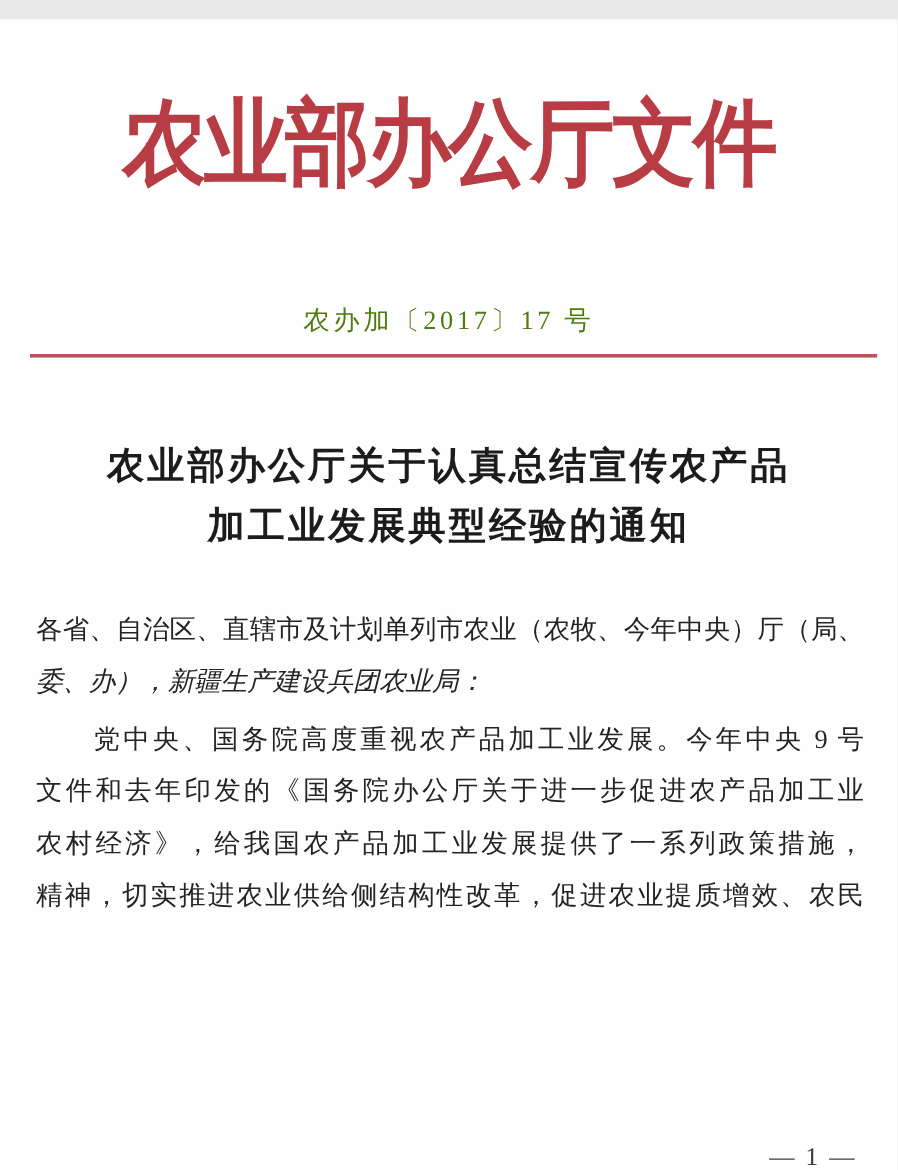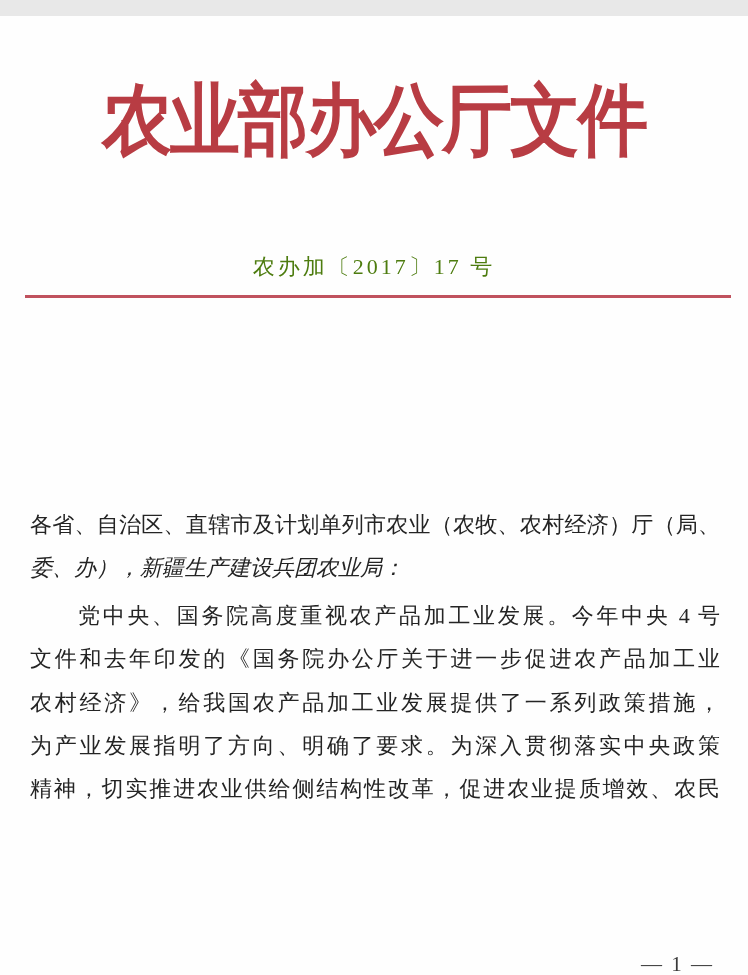--- a/index.html
+++ b/index.html
@@ -113,26 +113,29 @@
 <body>
 
 <div class="page">
 
   <div class="header-title">农业部办公厅文件</div>
 
   <div class="doc-number">农办加〔2017〕17 号</div>
 
   <div class="red-rule"></div>
 
+  <div class="notice-title">
+    <div>农业部办公厅关于认真总结宣传农产品</div>
+    <div>加工业发展典型经验的通知</div>
+  </div>
 
   <div class="body-block">
-    <div class="bline">各省、自治区、直辖市及计划单列市农业（农牧、农村经济）厅（局、</div>
+    <div class="bline">各省、自治区、直辖市及计划单列市农业（农牧、今年中央）厅（局、</div>
     <div class="bline noj">委、办），新疆生产建设兵团农业局：</div>
-    <div class="bline ind pgap">党中央、国务院高度重视农产品加工业发展。今年中央 4 号</div>
+    <div class="bline ind pgap">党中央、国务院高度重视农产品加工业发展。今年中央 9 号</div>
     <div class="bline">文件和去年印发的《国务院办公厅关于进一步促进农产品加工业</div>
     <div class="bline">农村经济》，给我国农产品加工业发展提供了一系列政策措施，</div>
-    <div class="bline">为产业发展指明了方向、明确了要求。为深入贯彻落实中央政策</div>
     <div class="bline">精神，切实推进农业供给侧结构性改革，促进农业提质增效、农民</div>
   </div>
 
   <div class="page-number">— 1 —</div>
 
 </div>
 
 </body></html>

